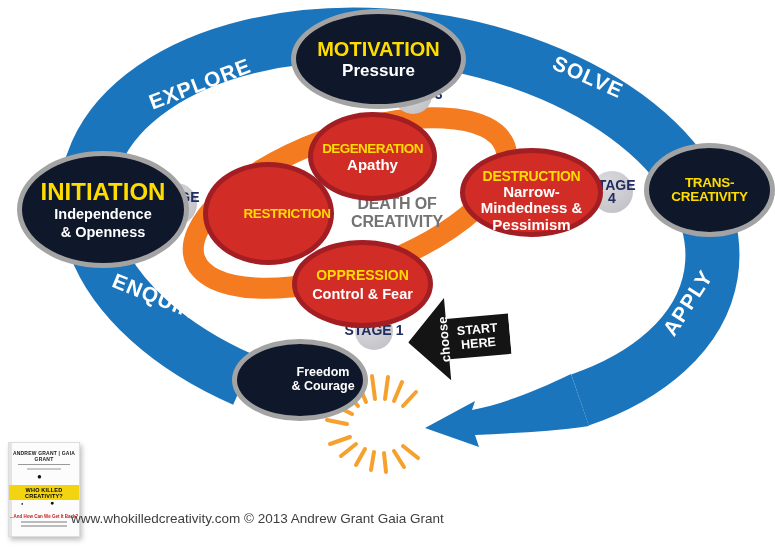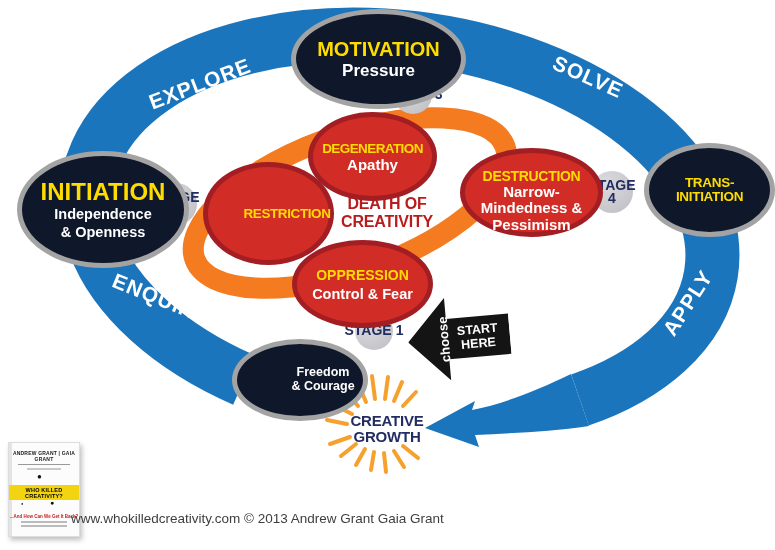--- a/index.html
+++ b/index.html
@@ -73,22 +73,22 @@
     position:absolute; z-index:2; color:#fff; font-weight:bold; font-size:21px;
     letter-spacing:1px; text-align:center; white-space:nowrap;
   }
   #word-explore { left:140px; top:72px;  width:120px; transform:rotate(-21deg); }
   #word-solve   { left:538px; top:65px;  width:100px; transform:rotate(24deg); }
   #word-enquire { left:101px; top:287px; width:120px; transform:rotate(22deg); }
   #word-apply   { left:648px; top:291px; width:80px;  transform:rotate(-57deg); }
 
   
   #death-label {
-    position:absolute; left:322px; top:195px; width:130px; z-index:2;
-    color:#b91c1c; font-weight:bold; font-size:16px; line-height:1.1;
+    position:absolute; left:332px; top:195px; width:130px; z-index:2;
+    color:#737373; font-weight:bold; font-size:16px; line-height:1.1;
     text-align:center; white-space:pre-line; letter-spacing:-0.2px;
   }
   #growth-label {
     position:absolute; left:337px; top:413px; width:100px; z-index:2;
     color:#232C63; font-weight:bold; font-size:15px; line-height:1.05;
     text-align:center; white-space:pre-line; letter-spacing:-0.2px;
   }
 
   
   #choose-arrow { position:absolute; left:408px; top:294px; width:104px; height:88px;
@@ -199,21 +199,21 @@
     <div class="title">MOTIVATION</div>
     <div class="sub">Pressure</div>
   </div>
   <div class="node purple" id="node-initiation">
     <div class="title">INITIATION</div>
     <div class="sub">Independence
 &amp; Openness</div>
   </div>
   <div class="node purple" id="node-transformation">
     <div class="title">TRANS-
-INITIATION</div>
+CREATIVITY</div>
   </div>
   <div class="node purple" id="node-liberation">
     <div class="sub">Freedom
 &amp; Courage</div>
   </div>
 
   <div class="node red" id="node-degeneration">
     <div class="title">DEGENERATION</div>
     <div class="sub">Apathy</div>
   </div>
@@ -226,22 +226,20 @@
 Mindedness &amp;
 Pessimism</div>
   </div>
   <div class="node red" id="node-oppression">
     <div class="title">OPPRESSION</div>
     <div class="sub">Control &amp; Fear</div>
   </div>
 
   <div id="death-label">DEATH OF
 CREATIVITY</div>
-  <div id="growth-label">CREATIVE
-GROWTH</div>
 
   <div id="choose-arrow">
     <div class="shape"></div>
     <span class="choose">choose</span>
     <div class="start">START
 HERE</div>
   </div>
 
   <div id="book">
     <div class="authors">ANDREW GRANT | GAIA GRANT</div>

